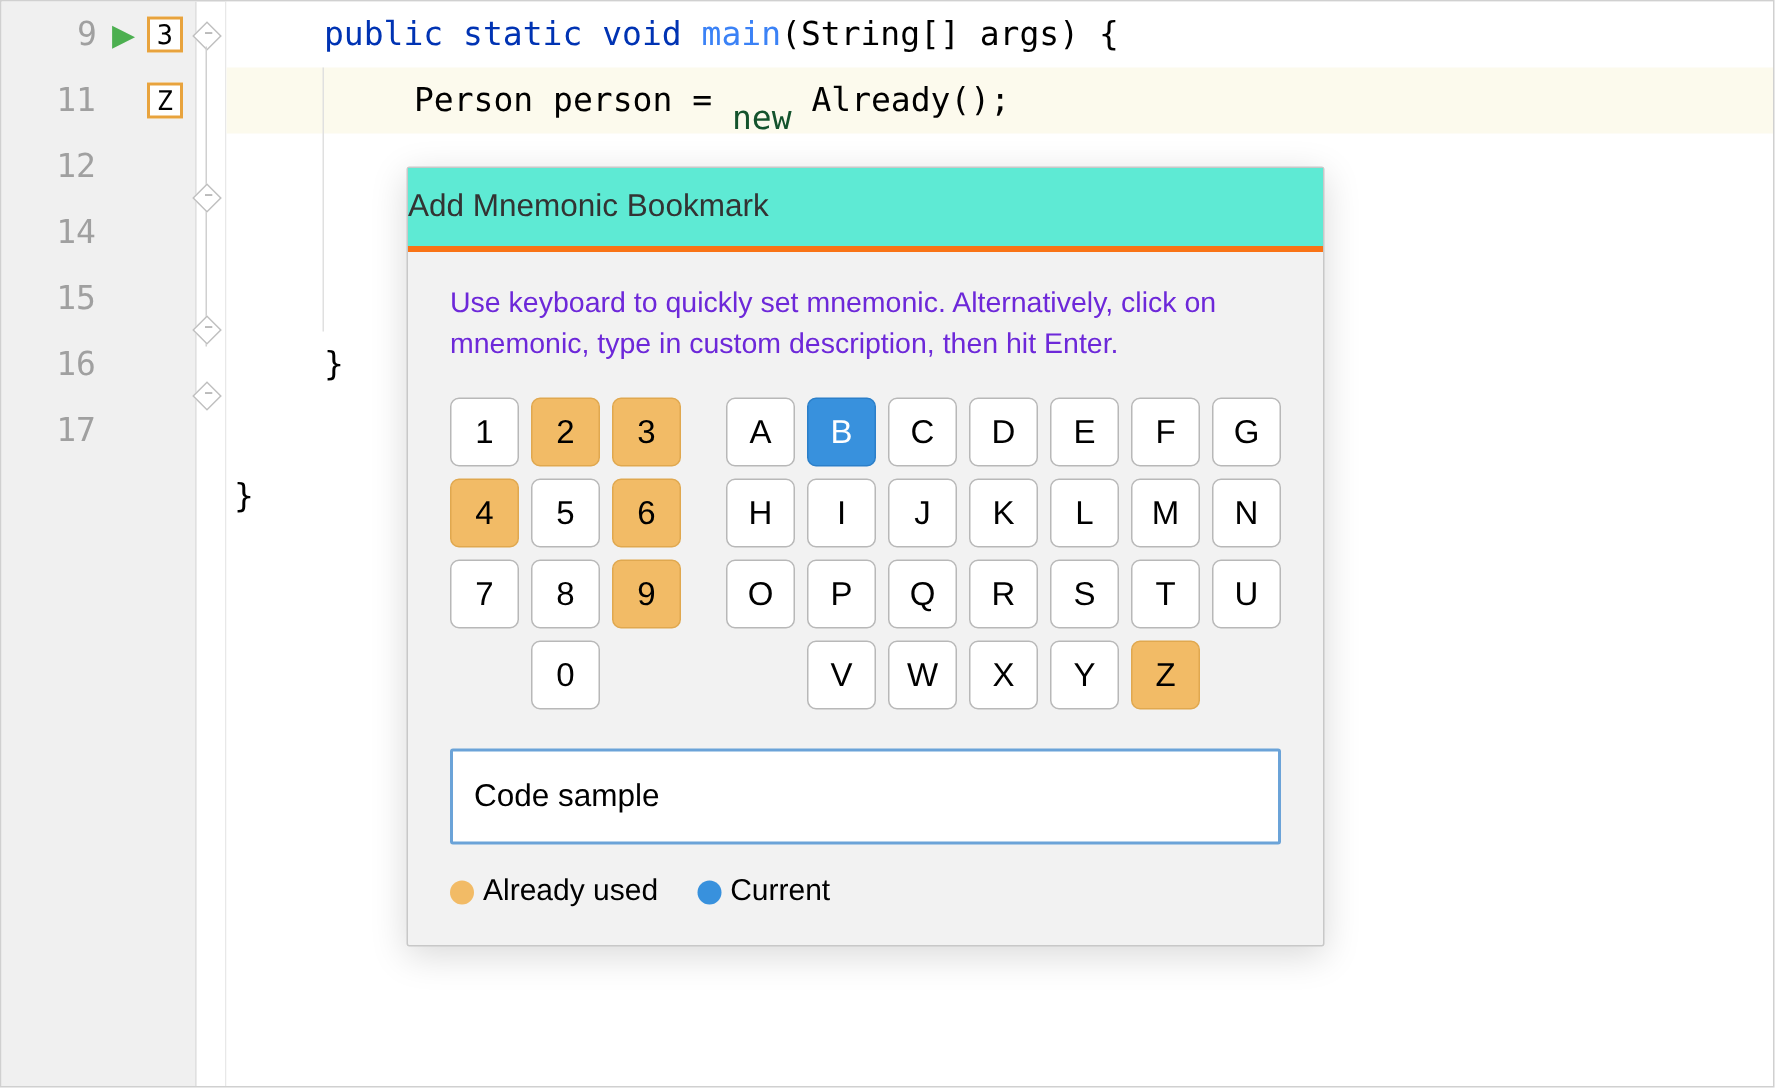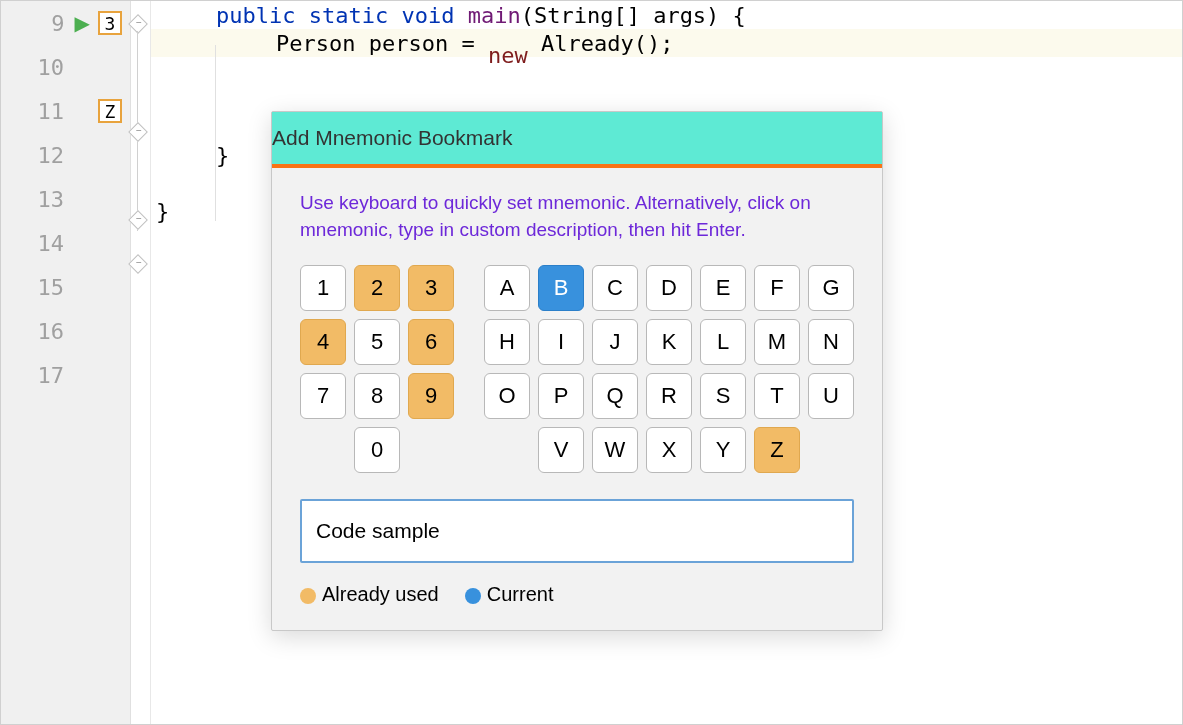--- a/index.html
+++ b/index.html
@@ -86,32 +86,32 @@
     }
     .code-area {
       flex: 1;
       font-family: "Menlo", "Consolas", monospace;
       font-size: 22px;
       padding-top: 0;
       position: relative;
       background: #fff;
     }
     .code-line {
-      height: 28px;
+      height: 44px;
       display: flex;
       align-items: center;
       padding-left: 65px;
       white-space: pre;
     }
     .code-line.highlight {
       background: #fcfaed;
     }
     .kw { color: #0033b3; font-weight: normal; }
-    .kw-new { color: #7f1d1d; margin-top: 24px; }
-    .method { color: #701a75; }
+    .kw-new { color: #14532d; margin-top: 24px; }
+    .method { color: #3b82f6; }
     .plain { color: #000; }
     
     .dialog {
       position: absolute;
       left: 270px;
       top: 110px;
       width: 612px;
       background: #f2f2f2;
       border: 1px solid #c8c8c8;
       box-shadow: 0 6px 24px rgba(0,0,0,0.15);
@@ -215,34 +215,26 @@
 <body>
 
 <div class="editor-area">
   <div class="gutter">
     <div class="gutter-line">
       <span class="line-number">9</span>
       <span class="run-icon">▶</span>
       <span class="bookmark-badge">3</span>
     </div>
     <div class="gutter-line">
-      <span class="line-number">10</span>
-      <span style="width:52px;"></span>
-    </div>
-    <div class="gutter-line">
       <span class="line-number">11</span>
       <span style="width:24px;"></span>
       <span class="bookmark-badge">Z</span>
     </div>
     <div class="gutter-line">
         <span class="line-number">12</span>
-        <span style="width:52px;"></span>
-      </div>
-    <div class="gutter-line">
-        <span class="line-number">13</span>
         <span style="width:52px;"></span>
       </div>
     <div class="gutter-line">
         <span class="line-number">14</span>
         <span style="width:52px;"></span>
       </div>
     <div class="gutter-line">
         <span class="line-number">15</span>
         <span style="width:52px;"></span>
       </div>

